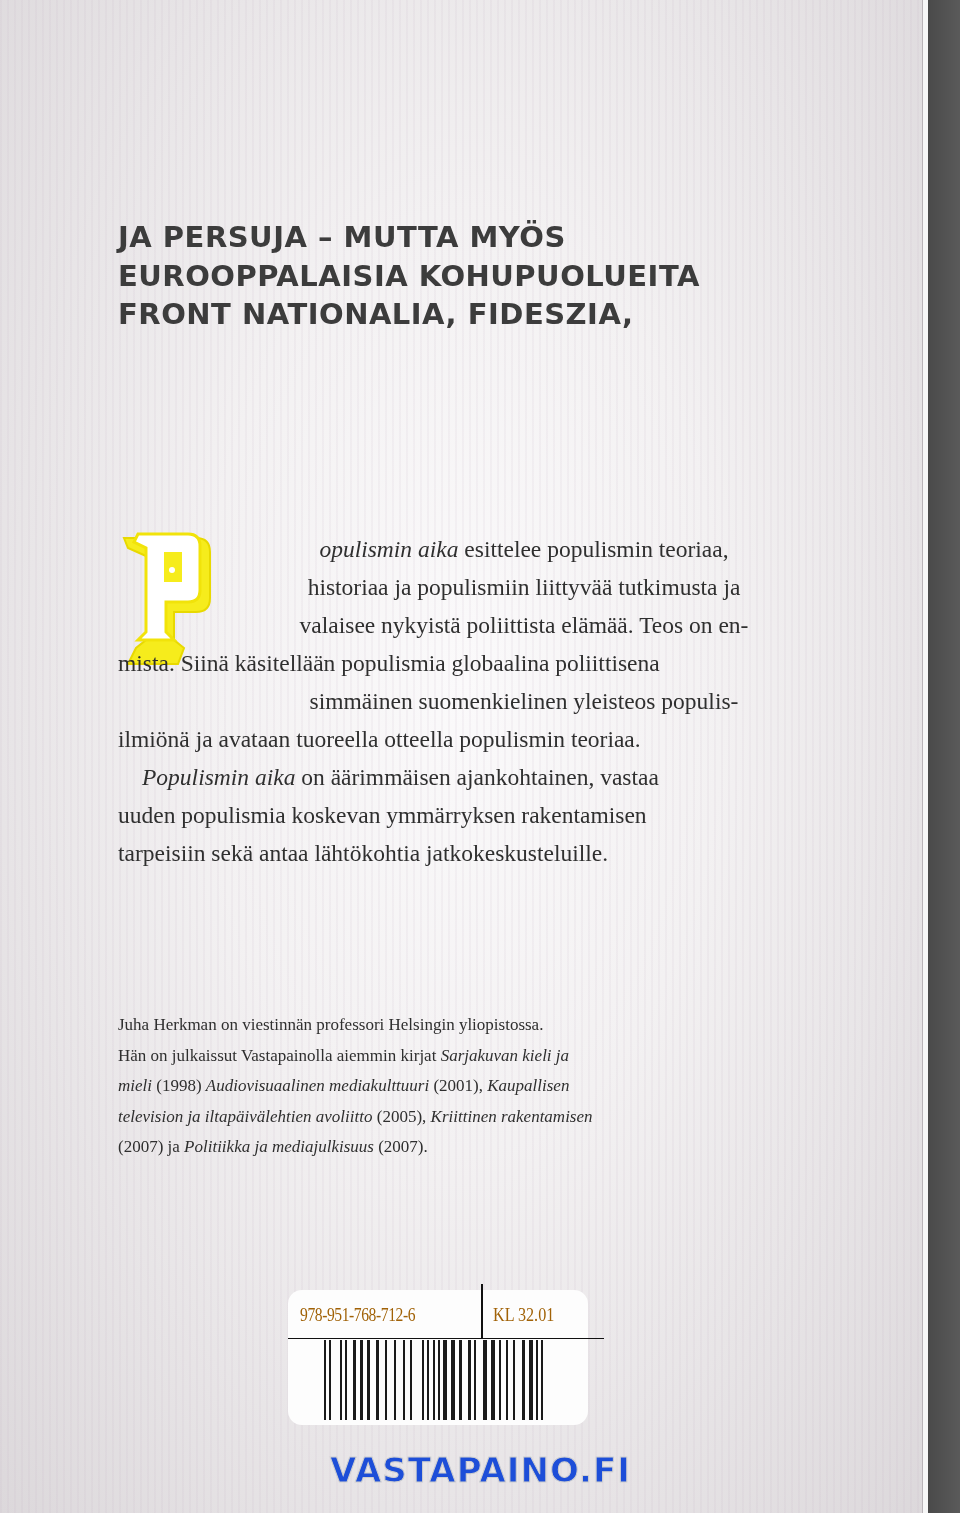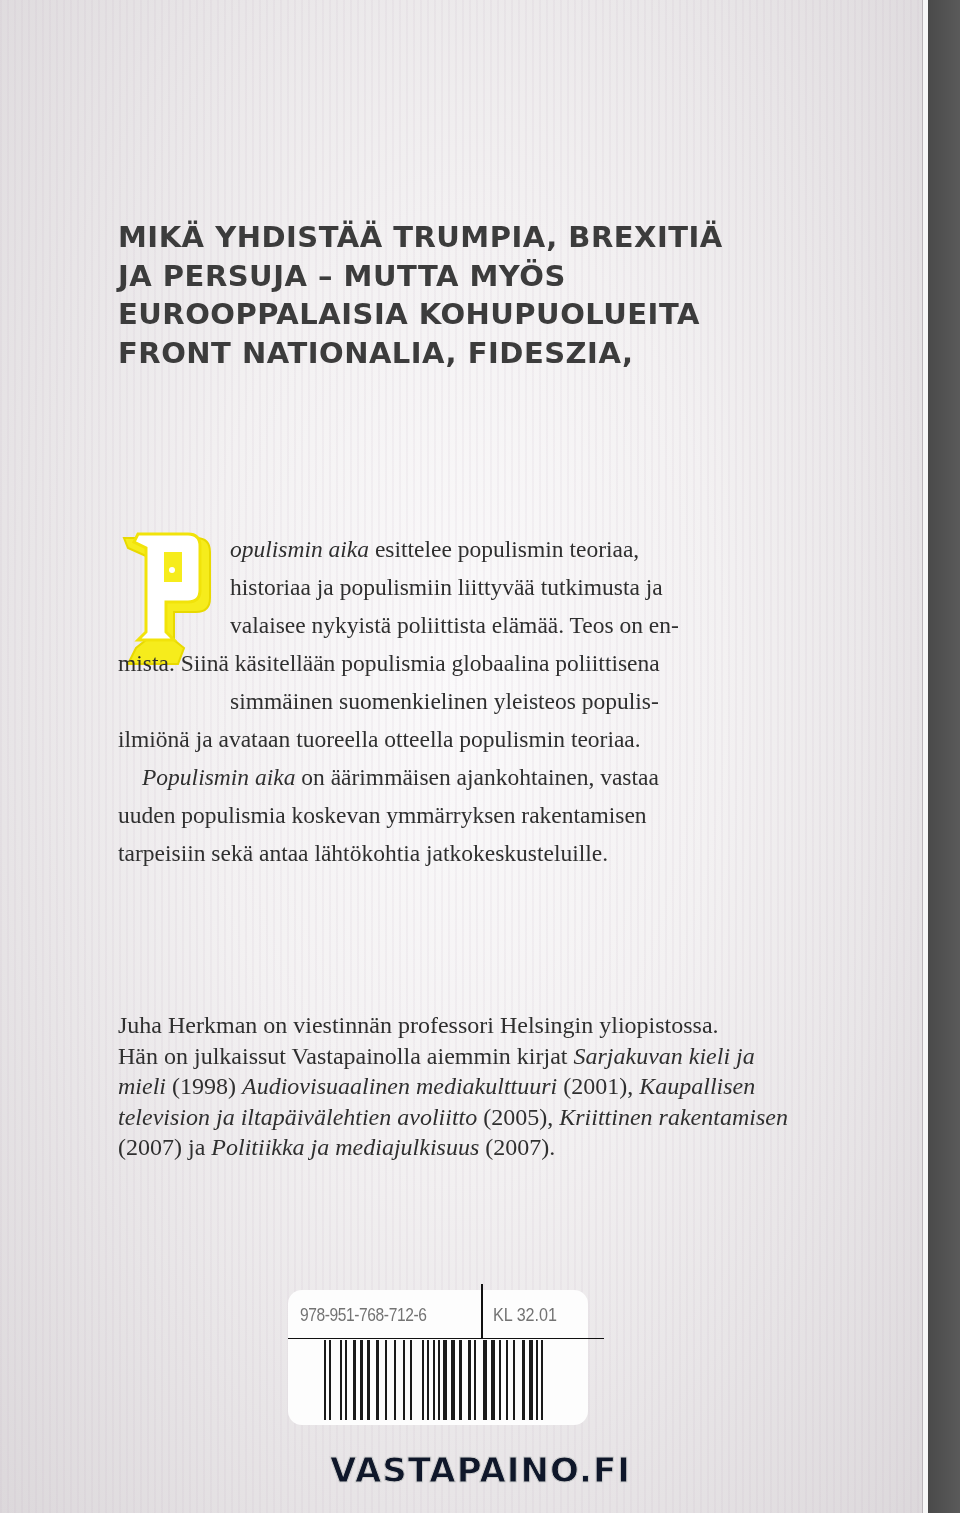--- a/index.html
+++ b/index.html
@@ -28,61 +28,60 @@
   .headline div { white-space:nowrap; }
 
   .intro {
     position:absolute; left:118px; top:530px; width:700px; z-index:2;
     font-size:23.5px; line-height:38px; color:#2f2f2f;
   }
   .dropcap {
     position:absolute; left:118px; top:528px; width:100px; height:150px; z-index:2;
   }
   .intro .line { white-space:nowrap; }
-  .intro .ind { padding-left:112px; }
+  .intro .ind { padding-left:112px;text-align:center; }
   .intro .ind2 { padding-left:24px; }
   .intro i { font-style:italic; }
 
   .bio {
     position:absolute; left:118px; top:1010px; width:750px; z-index:2;
-    font-size:24px; line-height:30.5px; color:#2f2f2f;
+    font-size:17px; line-height:30.5px; color:#2f2f2f;
   }
   .bio .line { white-space:nowrap; }
   .bio i { font-style:italic; }
 
   .barcode-box {
     position:absolute; left:288px; top:1290px; width:300px; height:135px; z-index:2;
     border-radius:14px; background:#fdfdfd;
   }
   .isbn-row {
     position:absolute; left:0; top:0; width:316px; height:48px;
     border-bottom:1.5px solid #111;
-    font-family:Liberation Sans, sans-serif; font-size:19px; color:#737373;
+    font-family:Liberation Serif, serif; font-size:19px; color:#a16207;
   }
   .isbn { position:absolute; left:12px; top:14px; letter-spacing:-0.5px; transform:scaleX(0.82); transform-origin:left; }
   .divider { position:absolute; left:193px; top:-6px; width:1.5px; height:54px; background:#111; }
   .class { position:absolute; left:205px; top:14px; transform:scaleX(0.85); transform-origin:left; }
   .bars { position:absolute; left:36px; top:50px; height:80px; }
   .bars span { position:absolute; top:0; height:80px; background:#1a1a1a; }
   .url {
     position:absolute; left:330px; top:1450px; z-index:2;
     font-family:"DejaVu Sans", sans-serif; font-weight:bold; font-size:34px;
-    color:#0f172a; letter-spacing:1px;
+    color:#1d4ed8; letter-spacing:1px;
     -webkit-text-stroke:1px #cfcfcf;
   }
 </style>
 </head>
 <body>
 
 <div class="cover"></div>
 <div class="spine-gap"></div>
 <div class="back-edge"></div>
 
 <div class="headline">
-  <div>MIKÄ YHDISTÄÄ TRUMPIA, BREXITIÄ</div>
   <div>JA PERSUJA – MUTTA MYÖS</div>
   <div>EUROOPPALAISIA KOHUPUOLUEITA</div>
   <div>FRONT NATIONALIA, FIDESZIA,</div>
 </div>
 
 <svg class="dropcap" viewBox="0 0 100 150">
   <path d="M6 10 L78 10 Q92 10 92 24 L92 70 Q92 84 78 84 L56 84 L56 112 L66 120 L60 136 L10 136 L18 120 L28 112 L28 28 L10 20 Z" fill="#f6ec1c" stroke="#e8d900" stroke-width="2"></path>
   <path d="M20 6 L70 6 Q82 6 82 18 L82 62 Q82 74 70 74 L48 74 L48 104 L56 112 L20 112 L28 104 L28 20 L16 14 Z" fill="#ffffff" stroke="#f1e30a" stroke-width="3"></path>
   <rect x="46" y="24" width="18" height="30" fill="#f6ec1c"></rect>
   <circle cx="54" cy="42" r="3" fill="#fff"></circle>

